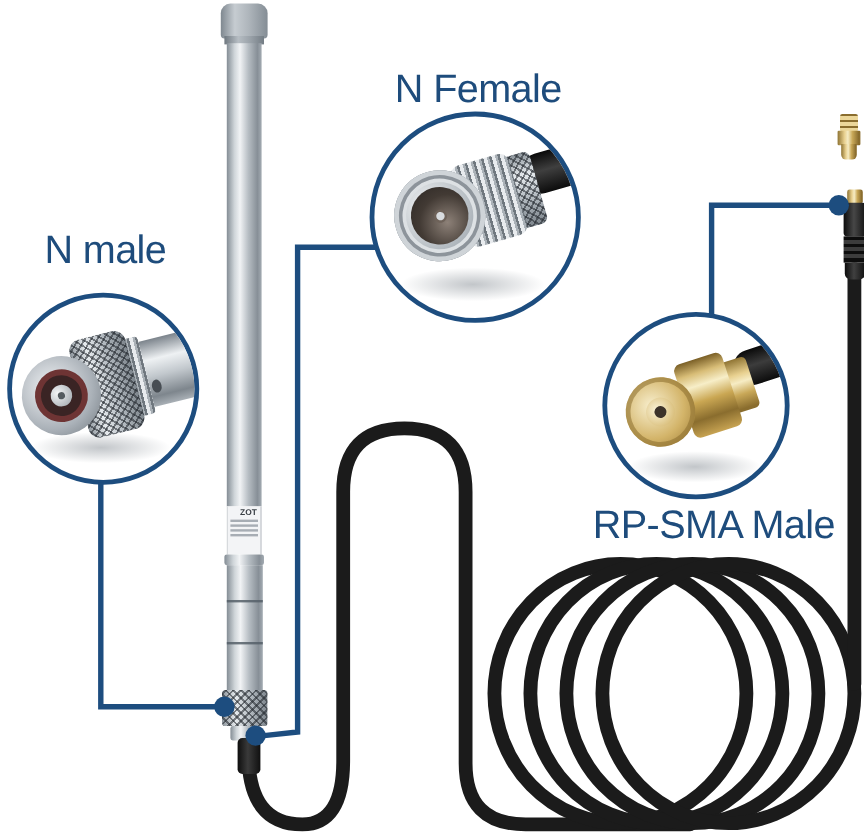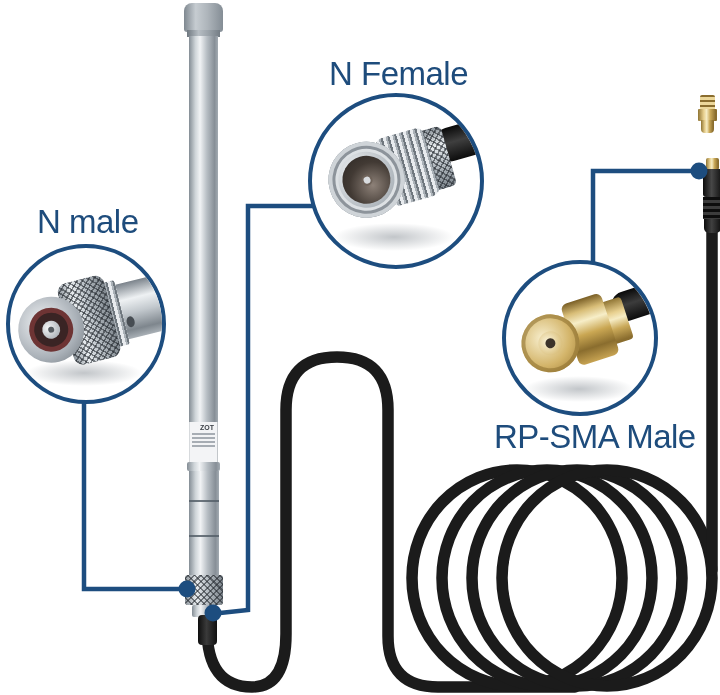--- a/index.html
+++ b/index.html
@@ -148,17 +148,17 @@
 
   <svg class="abs" width="720" height="695" viewBox="0 0 720 695" style="left:0;top:0;z-index:4">
     <path d="M 84,402 L 84,589 L 182,589" fill="none" stroke="#1d4d7f" stroke-width="4.5"></path>
     <circle cx="187" cy="589" r="8.5" fill="#1d4d7f"></circle>
     <path d="M 314,206 L 248,206 L 248,610 L 220,613" fill="none" stroke="#1d4d7f" stroke-width="4.5"></path>
     <circle cx="213" cy="613" r="8.5" fill="#1d4d7f"></circle>
     <path d="M 593,263 L 593,171 L 693,171" fill="none" stroke="#1d4d7f" stroke-width="4.5"></path>
     <circle cx="699" cy="171" r="8.5" fill="#1d4d7f"></circle>
   </svg>
 
-  <div class="callout-label" style="left:37px;top:203px;z-index:5">N male</div>
+  <div class="callout-label" style="left:37px;top:189px;z-index:5">N male</div>
   <div class="callout-label" style="left:494px;top:418px;z-index:5">RP-SMA Male</div>
   <div class="callout-label" style="left:329px;top:55px;z-index:5">N Female</div>
 
 </div>
 
 </body></html>

